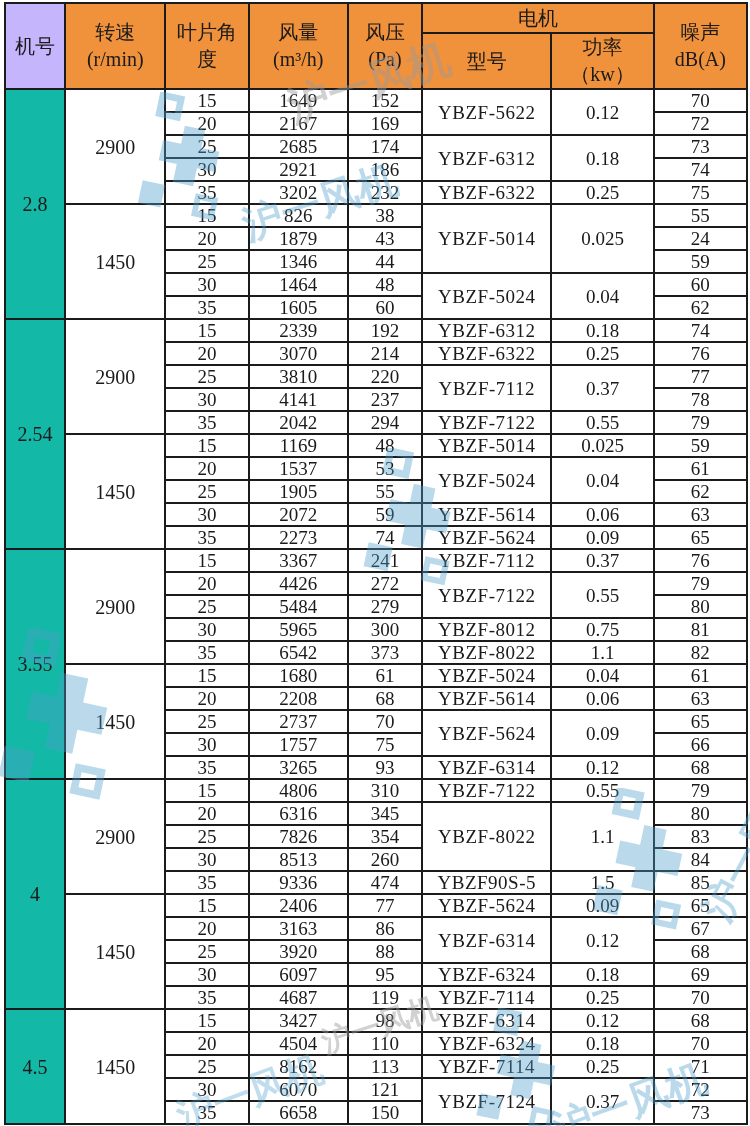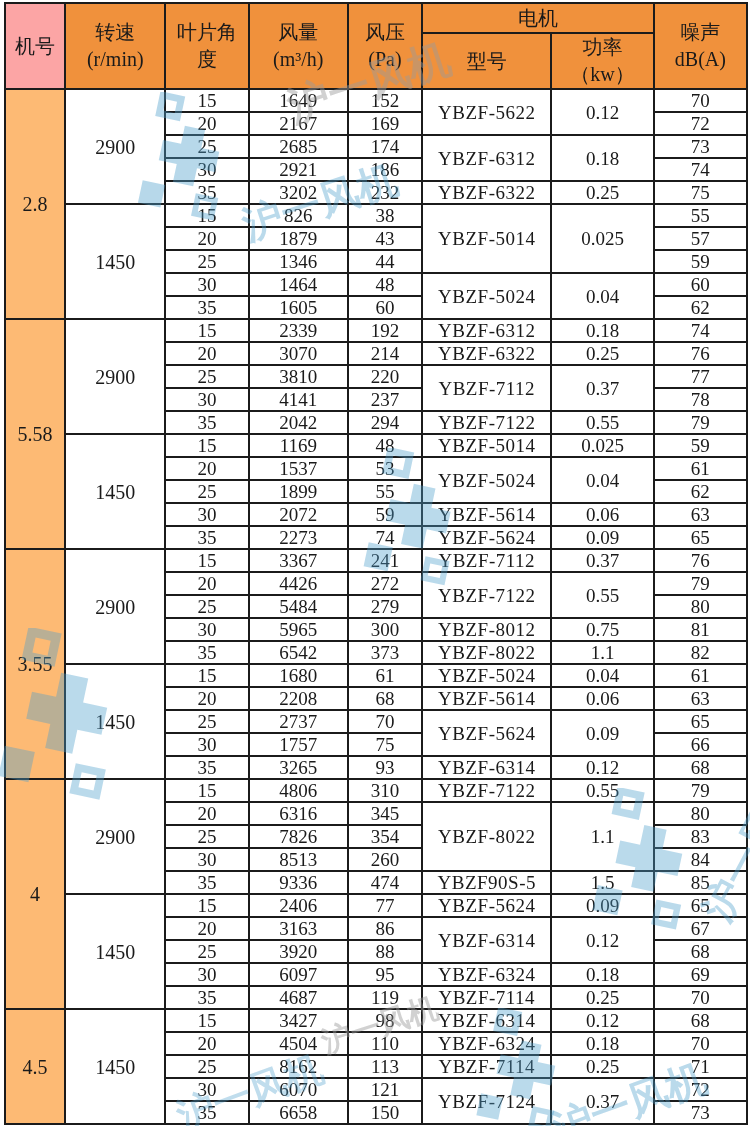--- a/index.html
+++ b/index.html
@@ -37,32 +37,32 @@
   thead th {
     background: #F0913C;
     font-weight: normal;
     font-size: 20px;
     line-height: 1.35;
     white-space: pre-line;
   }
   thead tr.h1 { height: 30px; }
   thead tr.h2 { height: 28px; }
   th.machine-head {
-    background: #fca5a5;
+    background: #c4b5fd;
     vertical-align: bottom;
     padding-bottom: 5px;
   }
   tbody tr { height: 23px; }
   tbody td {
     font-size: 19px;
     line-height: 1;
     background: #ffffff;
   }
   td.machine-cell {
-    background: #fdba74;
+    background: #14b8a6;
     font-size: 20px;
   }
   td.speed-cell { font-size: 20px; }
   td.model-cell { letter-spacing: 0.5px; }
 
   
   .wm {
     position: absolute;
     pointer-events: none;
     z-index: 3;
@@ -175,21 +175,21 @@
           <td class="volume-cell">826</td>
           <td class="pressure-cell">38</td>
           <td class="model-cell" rowspan="3">YBZF-5014</td>
           <td class="power-cell" rowspan="3">0.025</td>
           <td class="noise-cell">55</td>
         </tr>
         <tr>
           <td class="angle-cell">20</td>
           <td class="volume-cell">1879</td>
           <td class="pressure-cell">43</td>
-          <td class="noise-cell">57</td>
+          <td class="noise-cell">24</td>
         </tr>
         <tr>
           <td class="angle-cell">25</td>
           <td class="volume-cell">1346</td>
           <td class="pressure-cell">44</td>
           <td class="noise-cell">59</td>
         </tr>
         <tr>
           <td class="angle-cell">30</td>
           <td class="volume-cell">1464</td>
@@ -198,21 +198,21 @@
           <td class="power-cell" rowspan="2">0.04</td>
           <td class="noise-cell">60</td>
         </tr>
         <tr>
           <td class="angle-cell">35</td>
           <td class="volume-cell">1605</td>
           <td class="pressure-cell">60</td>
           <td class="noise-cell">62</td>
         </tr>
         <tr>
-          <td class="machine-cell" rowspan="10">5.58</td>
+          <td class="machine-cell" rowspan="10">2.54</td>
           <td class="speed-cell" rowspan="5">2900</td>
           <td class="angle-cell">15</td>
           <td class="volume-cell">2339</td>
           <td class="pressure-cell">192</td>
           <td class="model-cell">YBZF-6312</td>
           <td class="power-cell">0.18</td>
           <td class="noise-cell">74</td>
         </tr>
         <tr>
           <td class="angle-cell">20</td>
@@ -256,21 +256,21 @@
         <tr>
           <td class="angle-cell">20</td>
           <td class="volume-cell">1537</td>
           <td class="pressure-cell">53</td>
           <td class="model-cell" rowspan="2">YBZF-5024</td>
           <td class="power-cell" rowspan="2">0.04</td>
           <td class="noise-cell">61</td>
         </tr>
         <tr>
           <td class="angle-cell">25</td>
-          <td class="volume-cell">1899</td>
+          <td class="volume-cell">1905</td>
           <td class="pressure-cell">55</td>
           <td class="noise-cell">62</td>
         </tr>
         <tr>
           <td class="angle-cell">30</td>
           <td class="volume-cell">2072</td>
           <td class="pressure-cell">59</td>
           <td class="model-cell">YBZF-5614</td>
           <td class="power-cell">0.06</td>
           <td class="noise-cell">63</td>

